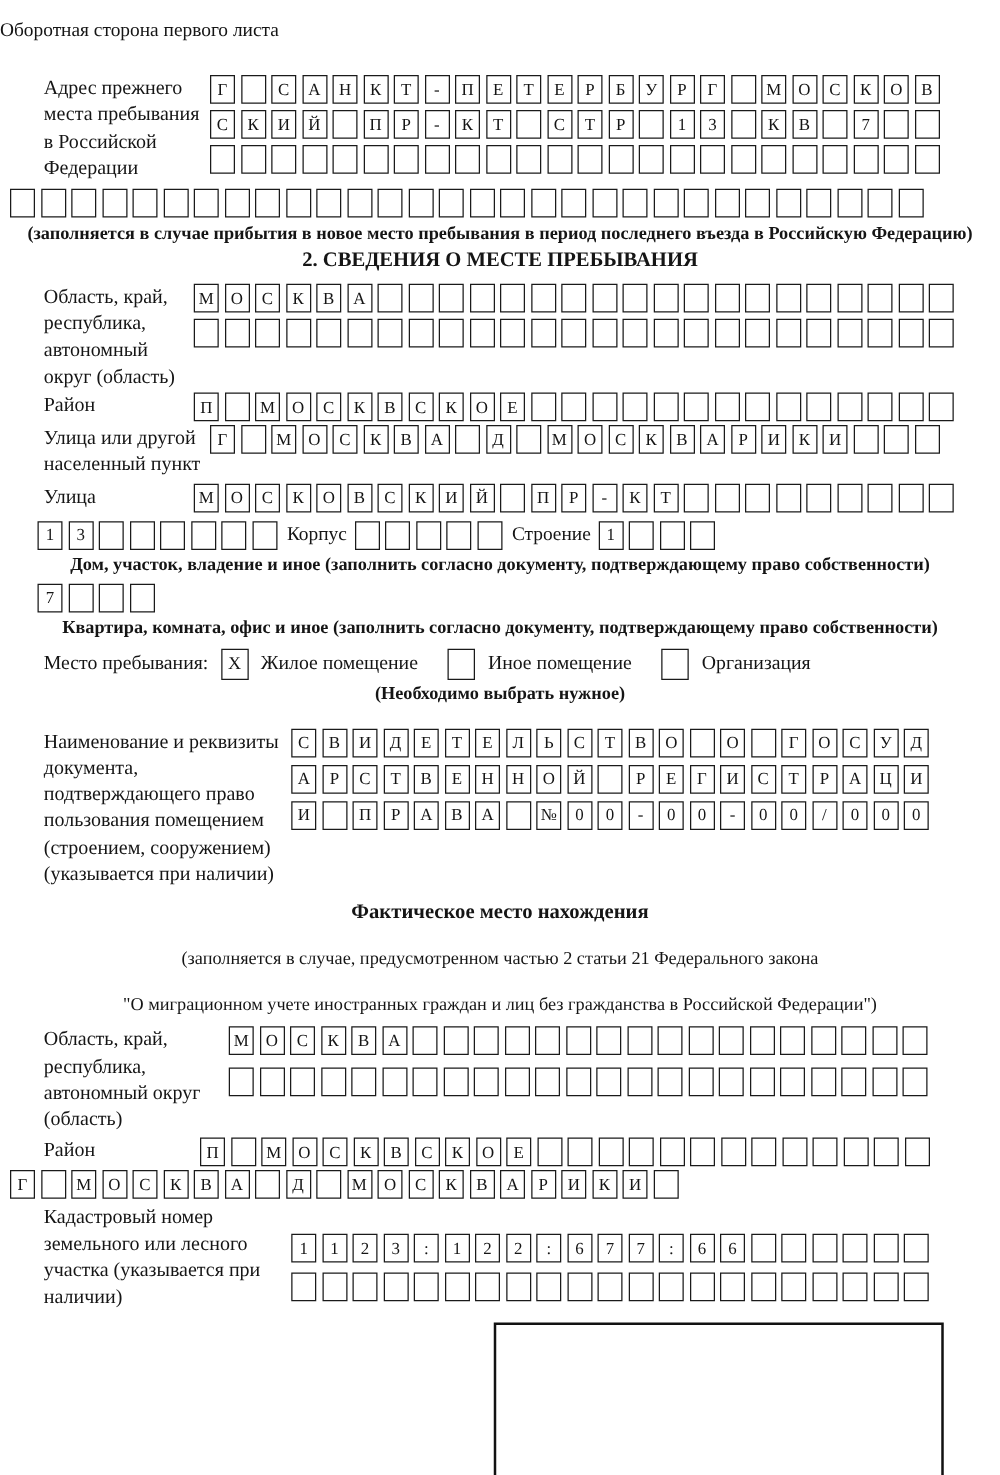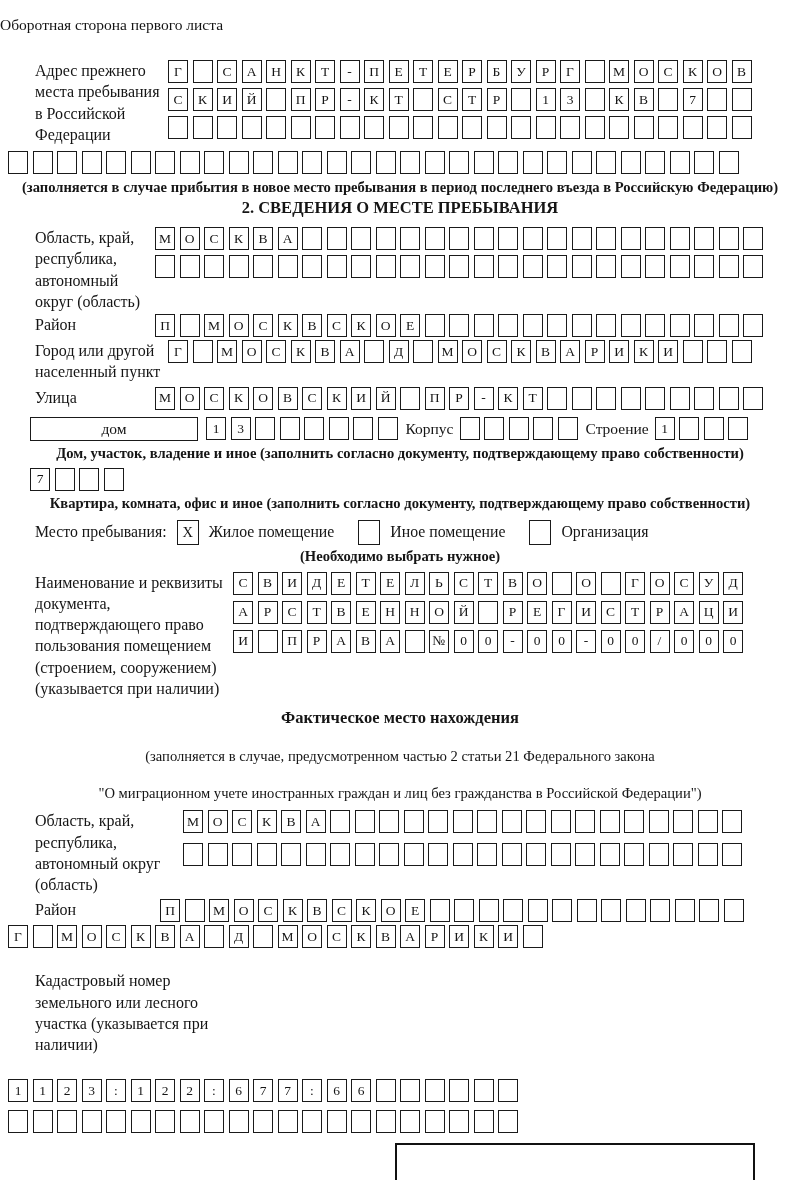--- a/index.html
+++ b/index.html
@@ -35,29 +35,29 @@
     display:flex;align-items:center;justify-content:center;font-size:15.5px;
   }
   .nb-dom{width:168px;margin-right:8px;}
   .nb-kv{width:205px;margin-right:8px;}
   .inl-lbl{font-size:15.5px;margin:0 6px 0 8px;white-space:nowrap;}
   .aptrow{display:flex;align-items:center;margin:6px 0 0 30px;}
   .stayrow{display:flex;align-items:center;margin:8px 0 0 35px;font-size:15.8px;}
   .stayrow .opt-lbl{margin:0 14px 0 10px;white-space:nowrap;}
   .stayrow .checkrow{margin-left:10px;}
   .c-choose{margin-top:3px;}
-  .f-doc{margin-top:7px;}           .f-doc .lbl{width:225px;}
+  .f-doc{margin-top:19px;}           .f-doc .lbl{width:225px;}
   .f-doc .rows{gap:6px;}
   .t-actual{margin-top:9px;}
   .note-line{text-align:center;font-size:14.6px;margin-top:20px;}
   .f-alregion{margin-top:8px;}      .f-alregion .lbl{width:175px;}
   .f-alregion .rows{gap:10px;}
   .f-aldistrict{margin-top:4px;}    .f-aldistrict .lbl{width:152px;}
   .f-alcity{margin-top:3px;}        .f-alcity .lbl{width:225px;}
-  .f-cad{margin-top:22px;flex-direction:column;}           .f-cad .lbl{width:225px;}
+  .f-cad{margin-top:4px;}           .f-cad .lbl{width:225px;}
   .f-cad .rows{margin-top:24px;gap:8px;}
   .stampbox{
     margin:10px 0 0 395px;width:360px;height:174px;
     border:2px solid #111;box-sizing:border-box;background:#fff;
   }
 </style>
 </head>
 <body>
 
 <div class="page">
@@ -268,21 +268,21 @@
         <span class="cell"></span>
         <span class="cell"></span>
         <span class="cell"></span>
         <span class="cell"></span>
         <span class="cell"></span>
         <span class="cell"></span>
       </div>
   </div>
 
   <div class="field f-city">
-    <div class="lbl">Город или другой населенный пункт</div>
+    <div class="lbl">Улица или другой населенный пункт</div>
     <div class="boxrow">
         <span class="cell">Г</span>
         <span class="cell"></span>
         <span class="cell">М</span>
         <span class="cell">О</span>
         <span class="cell">С</span>
         <span class="cell">К</span>
         <span class="cell">В</span>
         <span class="cell">А</span>
         <span class="cell"></span>
@@ -329,21 +329,20 @@
         <span class="cell"></span>
         <span class="cell"></span>
         <span class="cell"></span>
         <span class="cell"></span>
         <span class="cell"></span>
         <span class="cell"></span>
       </div>
   </div>
 
   <div class="houserow">
-    <div class="namedbox nb-dom">дом</div>
     <div class="boxrow">
         <span class="cell">1</span>
         <span class="cell">3</span>
         <span class="cell"></span>
         <span class="cell"></span>
         <span class="cell"></span>
         <span class="cell"></span>
         <span class="cell"></span>
         <span class="cell"></span>
       </div>

